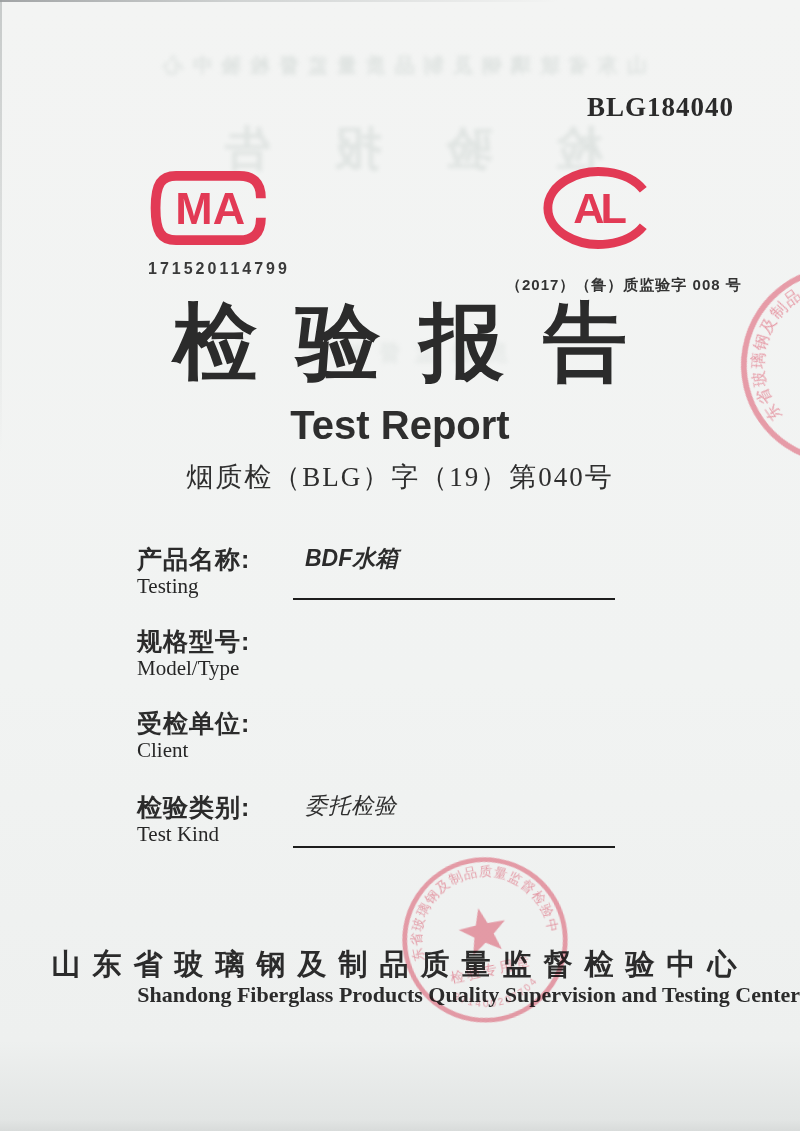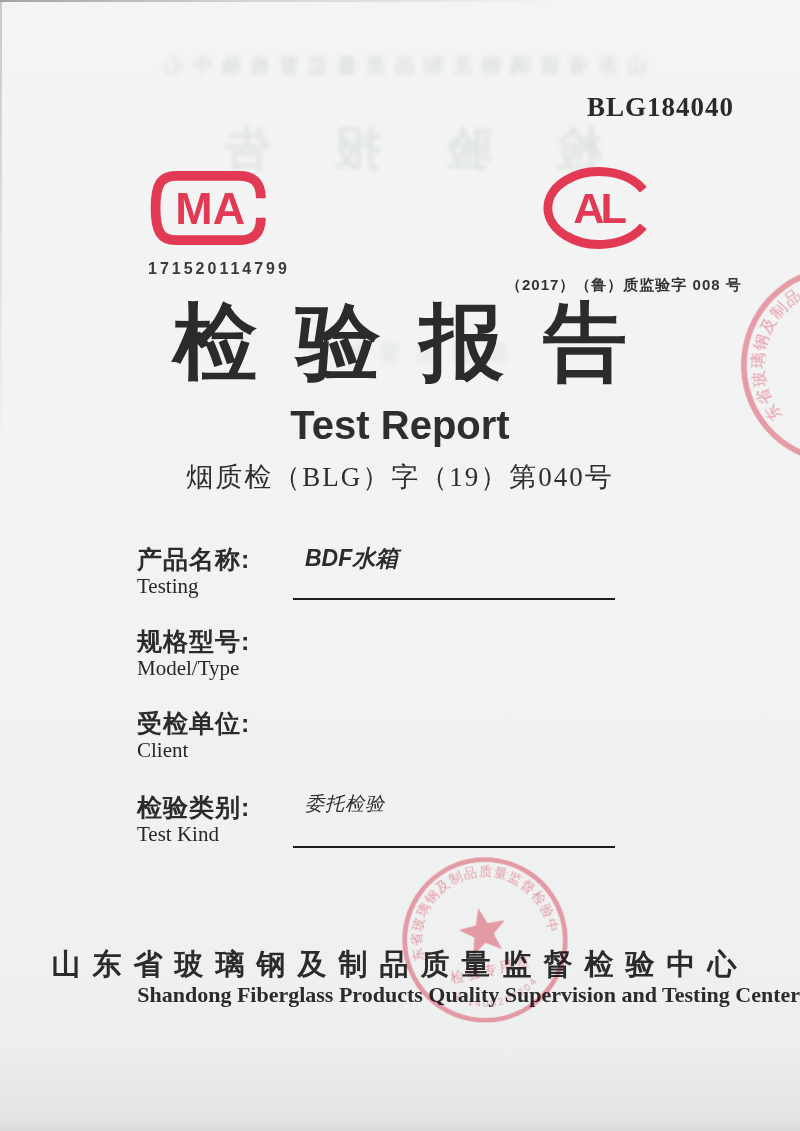--- a/index.html
+++ b/index.html
@@ -30,21 +30,21 @@
   .doc-no{top:459px;width:100%;text-align:center;font-family:"Liberation Serif",serif;font-size:27px;color:#2e2e2e;letter-spacing:2px;}
 
   .field-row{left:137px;width:500px;height:64px;}
   .row1{top:543px;}.row2{top:625px;}.row3{top:707px;}.row4{top:791px;}
   .f-zh{position:absolute;left:0;top:0;font-size:25px;font-weight:bold;color:#2b2b2b;letter-spacing:1px;}
   .f-en{position:absolute;left:0;top:31px;font-family:"Liberation Serif",serif;font-size:21px;color:#262626;}
   .f-val{position:absolute;left:156px;top:0;width:322px;height:57px;border-bottom:2px solid #1d1d1d;display:flex;align-items:flex-start;padding:0 0 21px 12px;box-sizing:border-box;font-style:italic;}
   .v1{font-weight:bold;font-size:23px;color:#2b2b2b;}
   .v2{font-family:"Liberation Serif",serif;font-size:25px;color:#333;}
   .v3{font-family:"Liberation Serif",serif;font-size:23px;color:#2f2f2f;letter-spacing:2px;}
-  .v4{font-family:"Liberation Serif",serif;font-size:19px;color:#2f2f2f;letter-spacing:1px;}
+  .v4{font-family:"Liberation Serif",serif;font-size:22px;color:#2f2f2f;letter-spacing:1px;}
 
   .org-zh{top:945px;width:100%;text-align:center;font-size:29px;font-weight:bold;letter-spacing:12px;color:#2b2b2b;}
   .org-en{top:982px;width:100%;text-align:right;font-family:"Liberation Serif",serif;font-weight:bold;font-size:22px;color:#2b2b2b;}
 
   .stamp{mix-blend-mode:multiply;opacity:.55;filter:blur(.3px);pointer-events:none;}
   .stamp-bottom{left:399px;top:854px;transform:rotate(-12deg);}
   .stamp-topright{left:737px;top:262px;transform:rotate(-35deg);}
   .stamp text{fill:#e9566e;}
   .logo-red-text{fill:#e23a55;font-family:"Liberation Sans",sans-serif;font-weight:bold;}
 </style>

